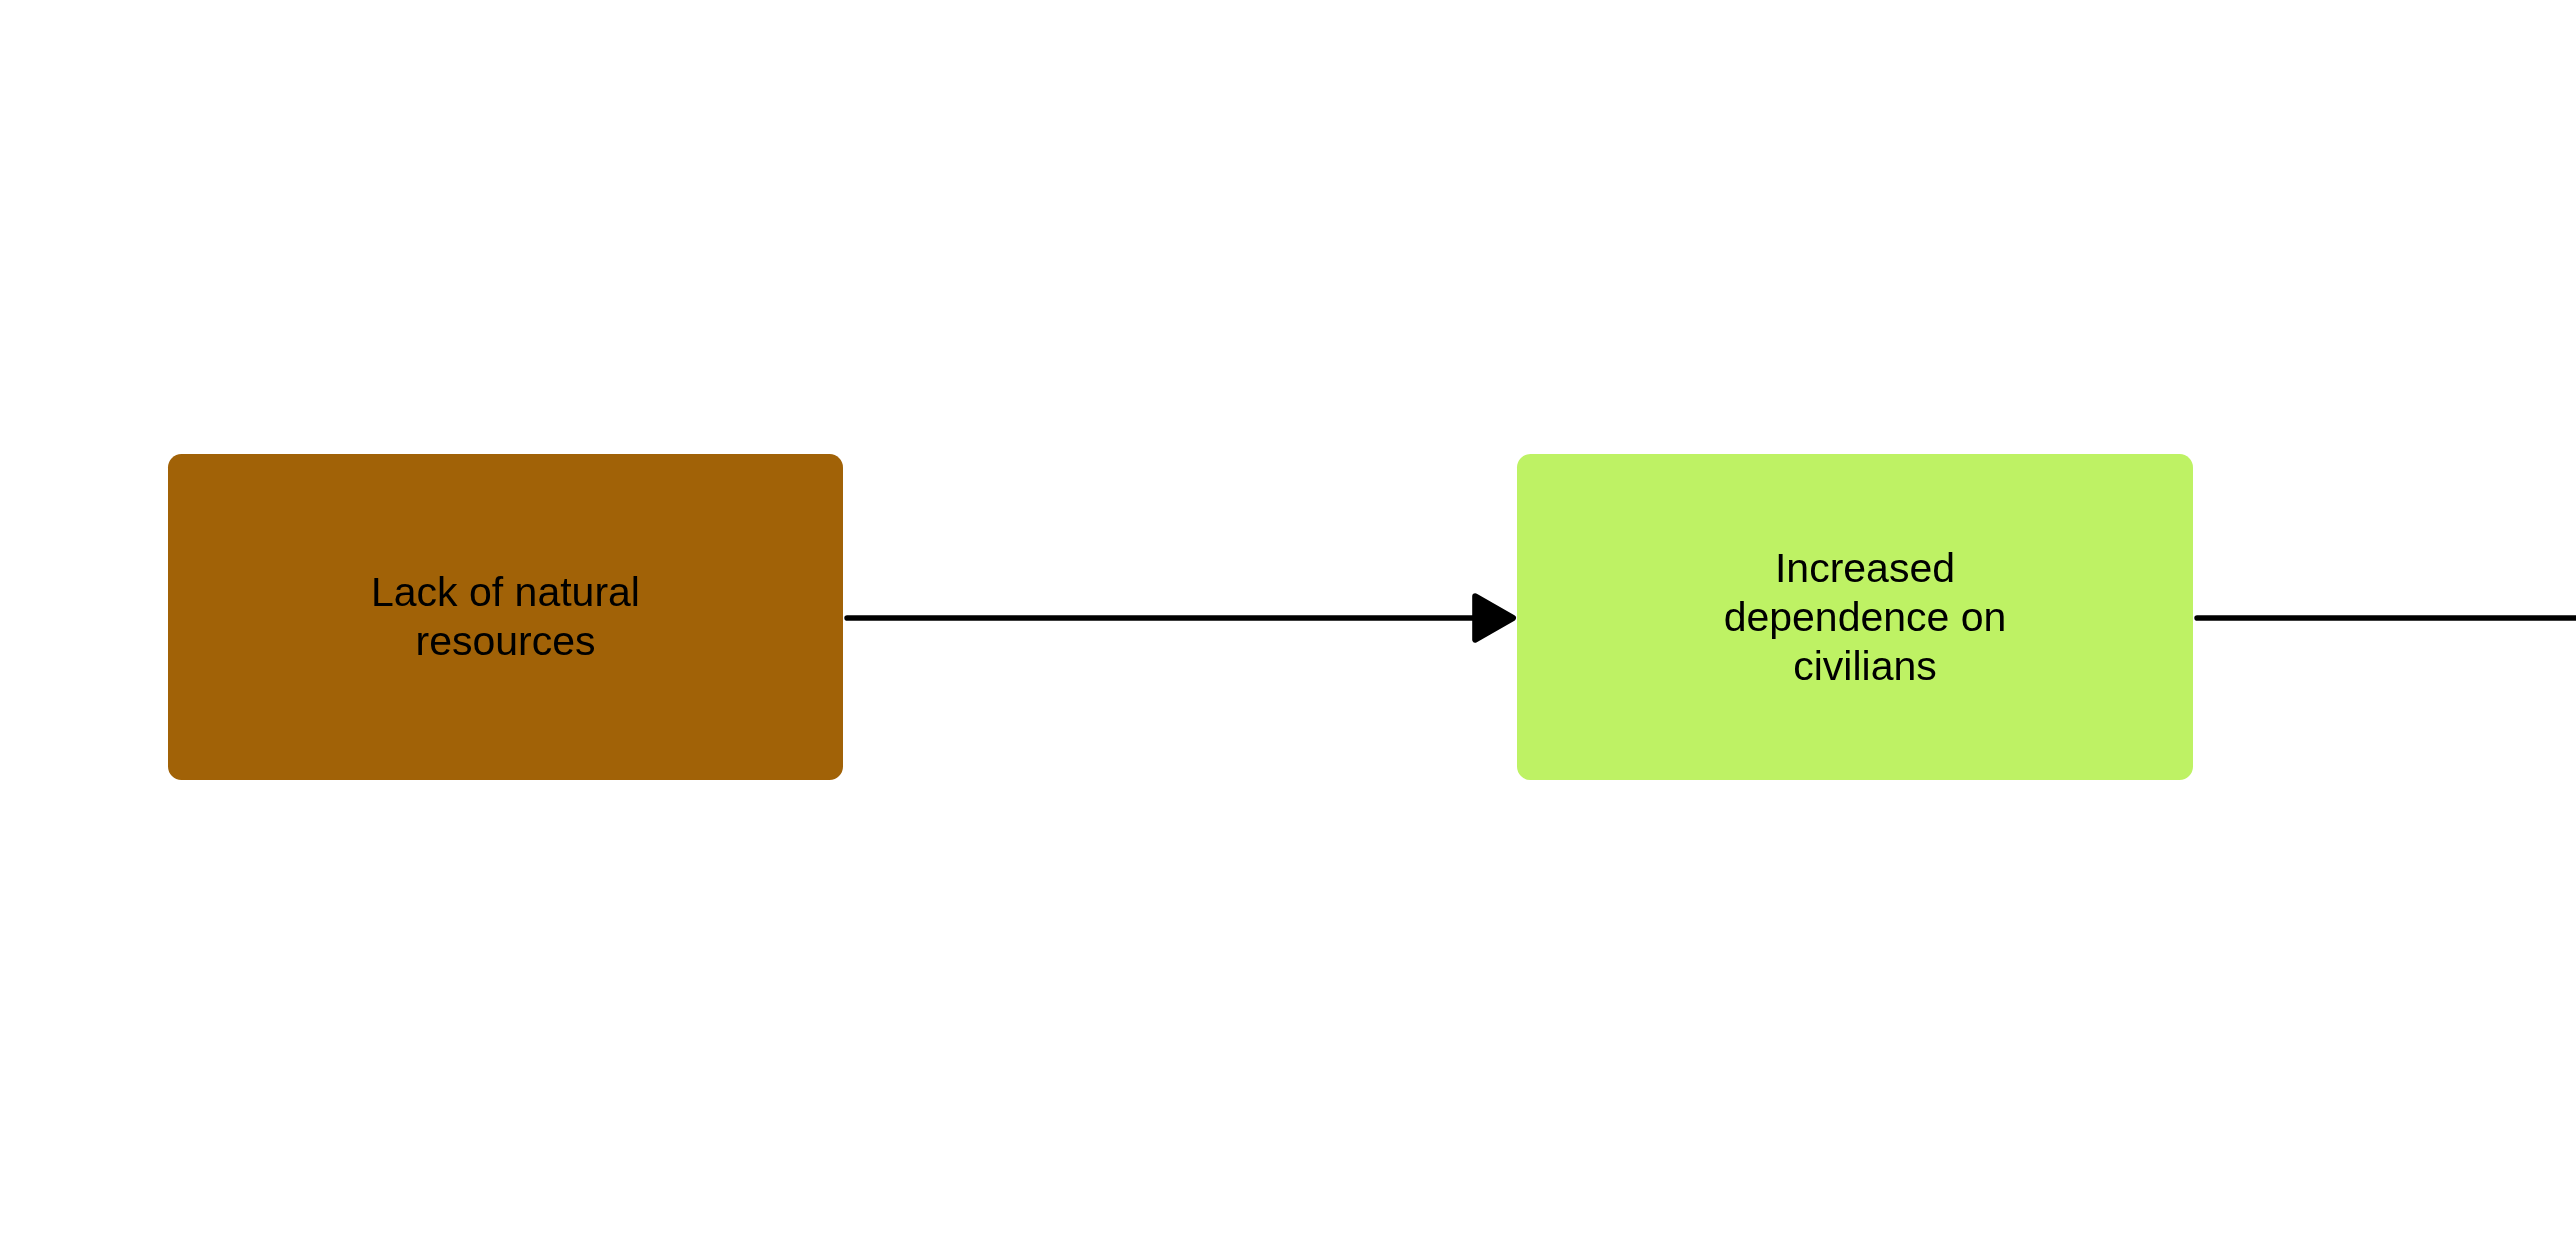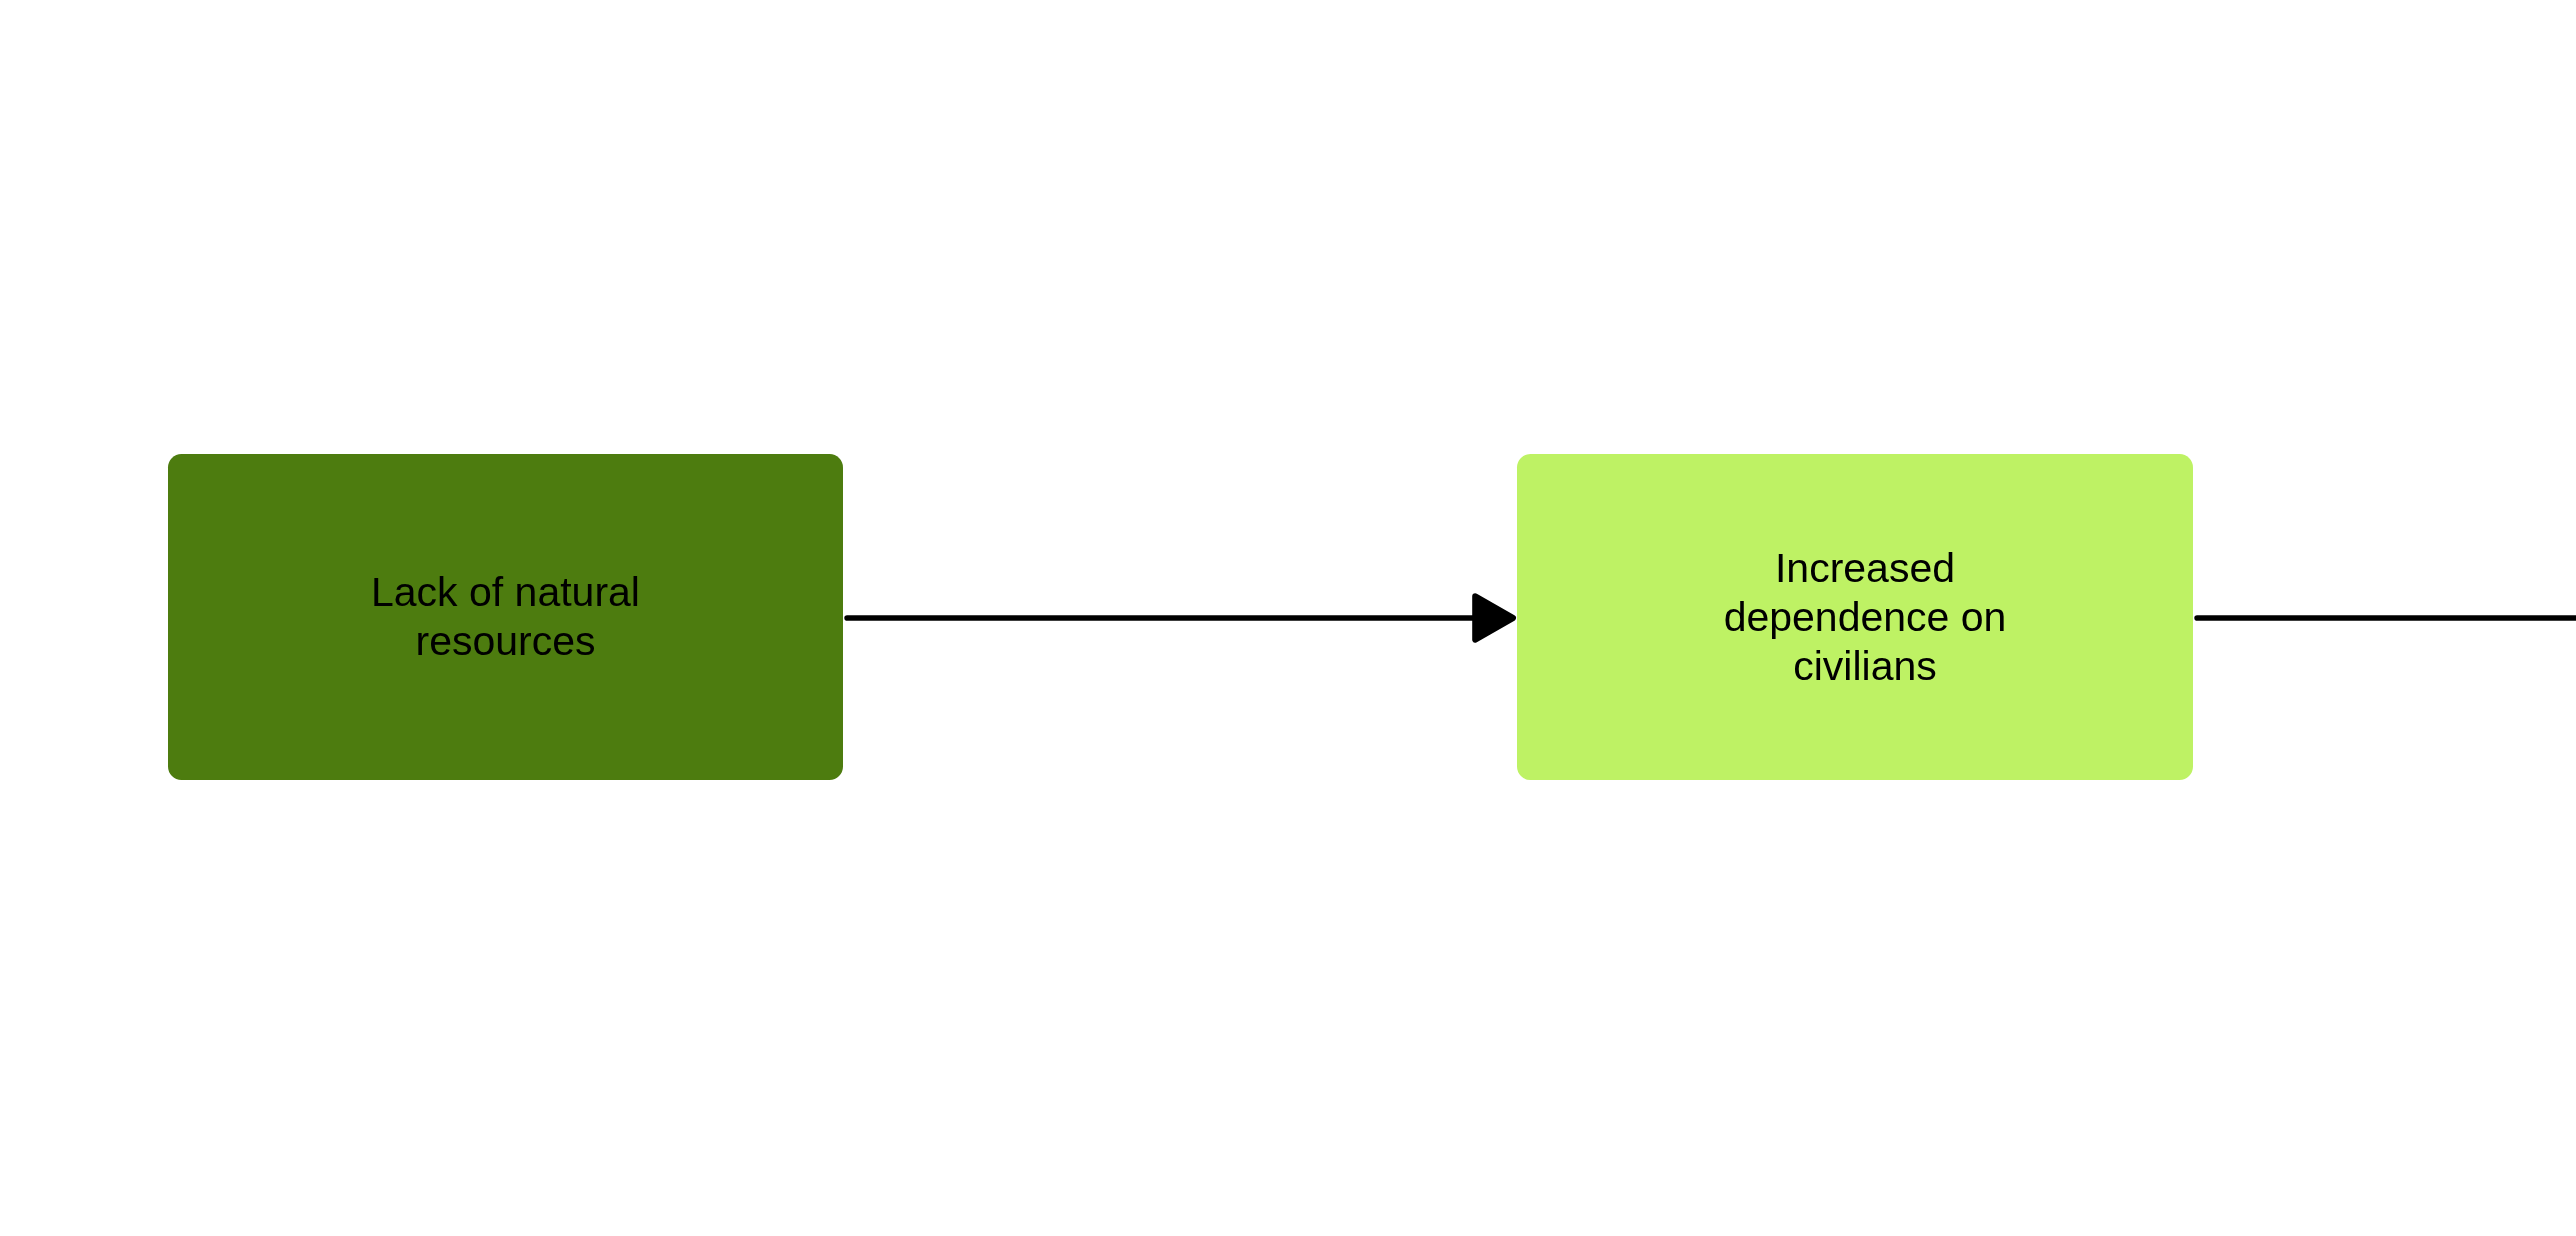--- a/index.html
+++ b/index.html
@@ -42,21 +42,21 @@
     display: block;
   }
   .edge-1 { left: 843px; width: 674px; }
   .edge-2 { left: 2193px; width: 672px; }
 </style>
 </head>
 <body>
 
 <div class="canvas" style="background: rgb(255, 255, 255);">
 
-  <div class="node node-a" style="background: #4d7c0f; color: rgb(0, 0, 0);">
+  <div class="node node-a" style="background: #a16207; color: rgb(0, 0, 0);">
     <span class="node-label">Lack of natural
 resources</span>
   </div>
 
   <svg class="edge edge-1" viewBox="0 0 1309 120" xmlns="http://www.w3.org/2000/svg">
     <line class="edge-line" x1="8" y1="60" x2="1230" y2="60" stroke="#000000" stroke-width="11" stroke-linecap="round"></line>
     <polygon class="edge-head" points="1228,18 1301,60 1228,102" fill="#000000" stroke="#000000" stroke-width="12" stroke-linejoin="round"></polygon>
   </svg>
 
   <div class="node node-b" style="background: #bef264; color: rgb(0, 0, 0); padding-left: 20px;">

